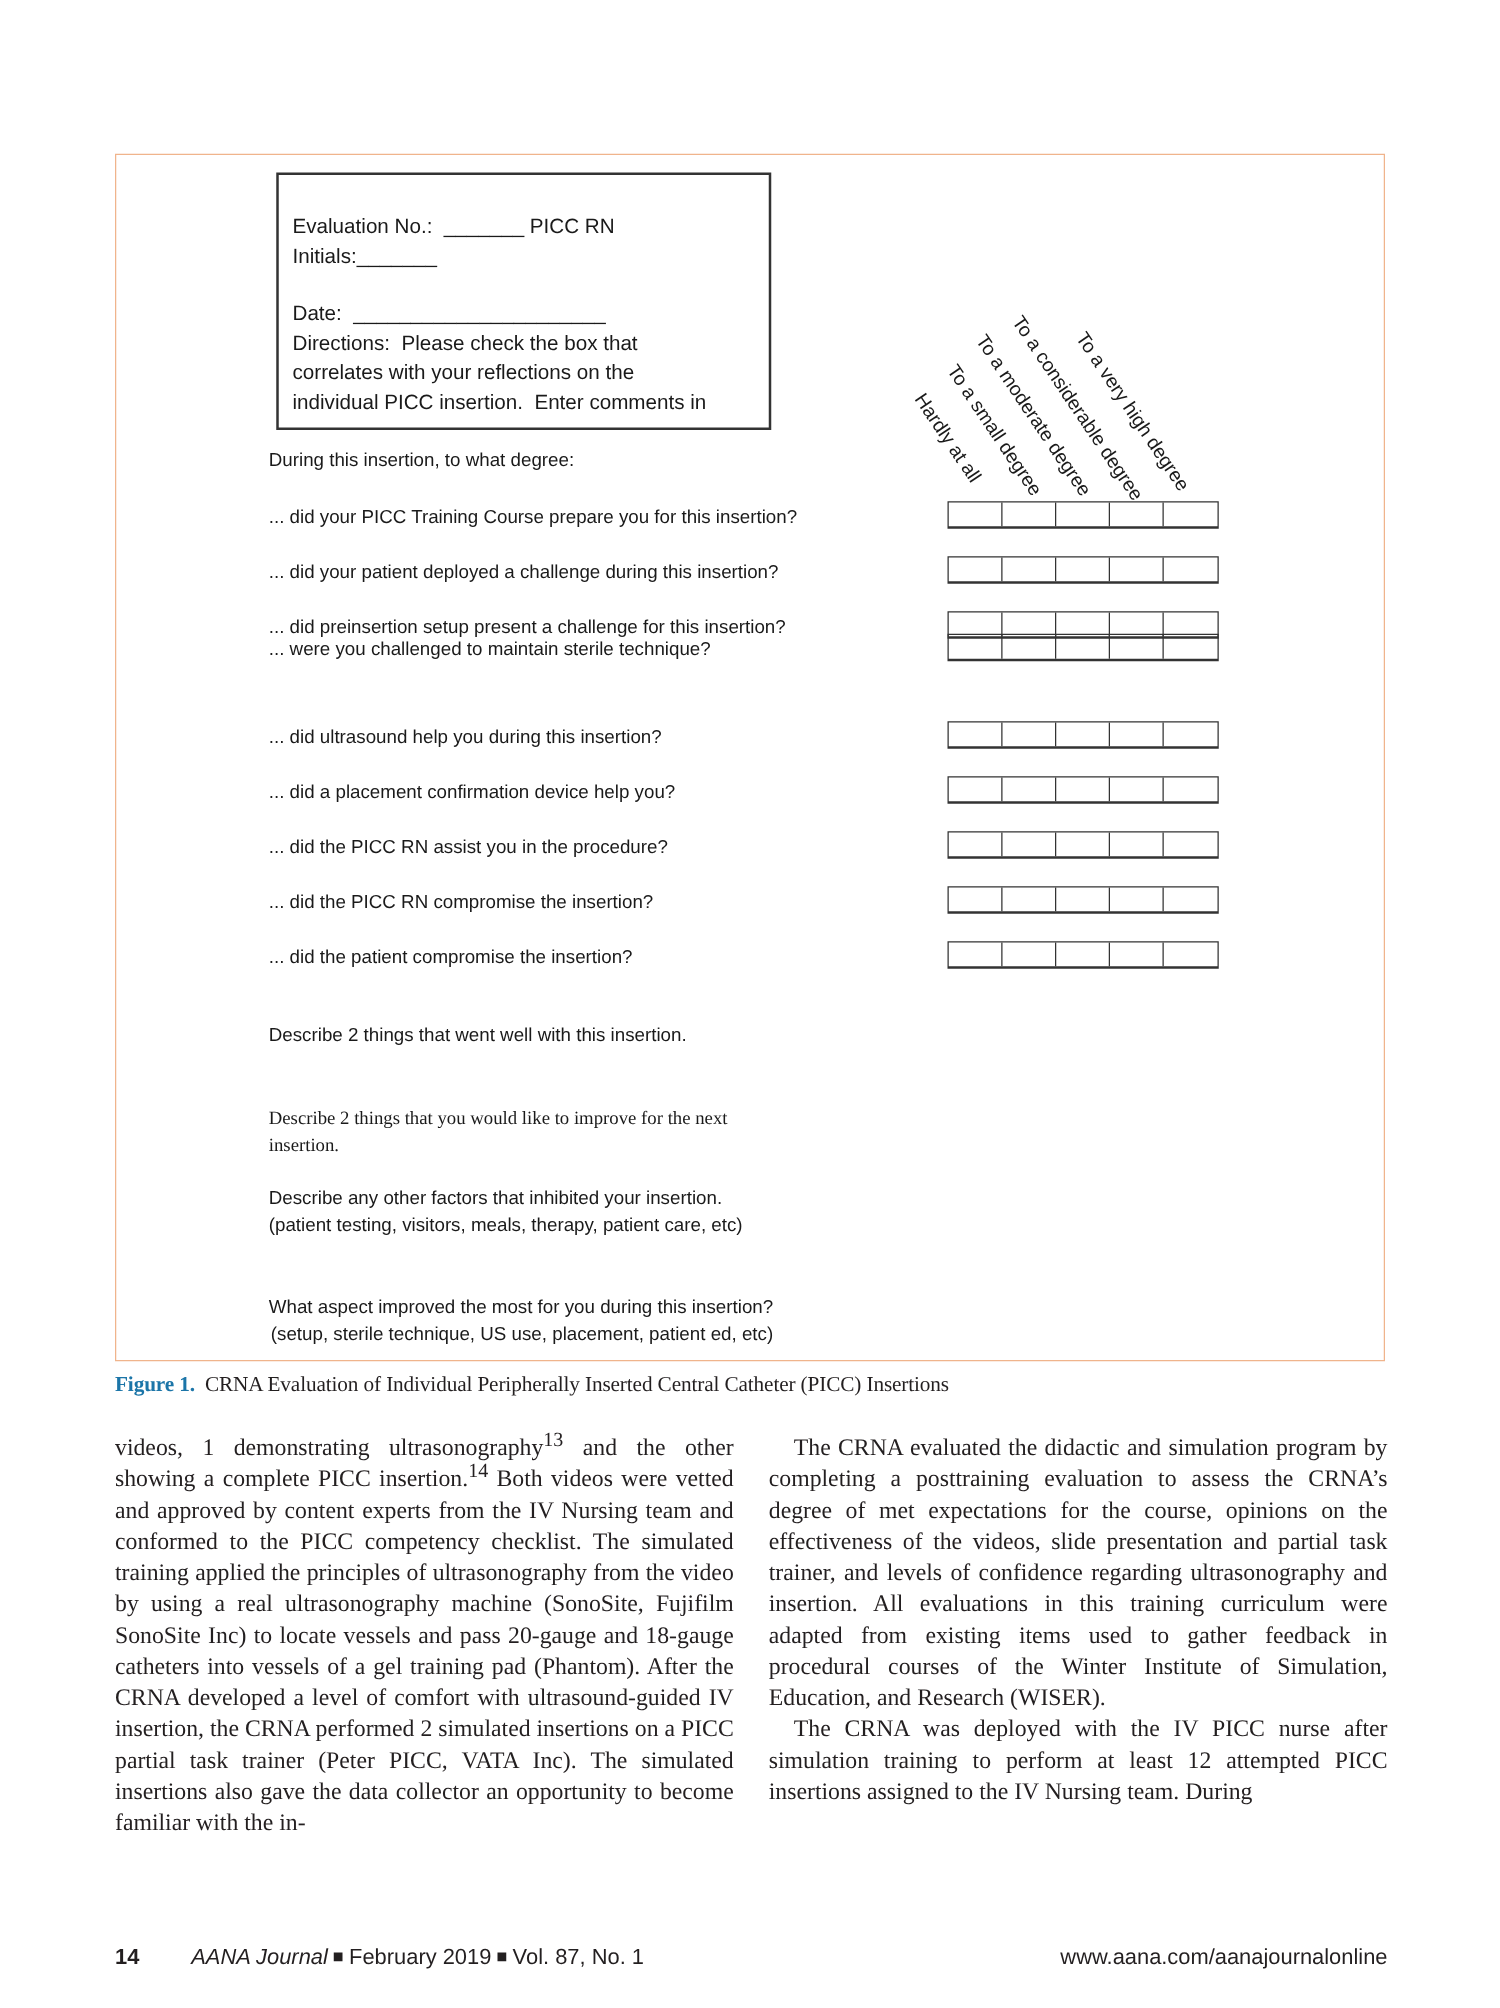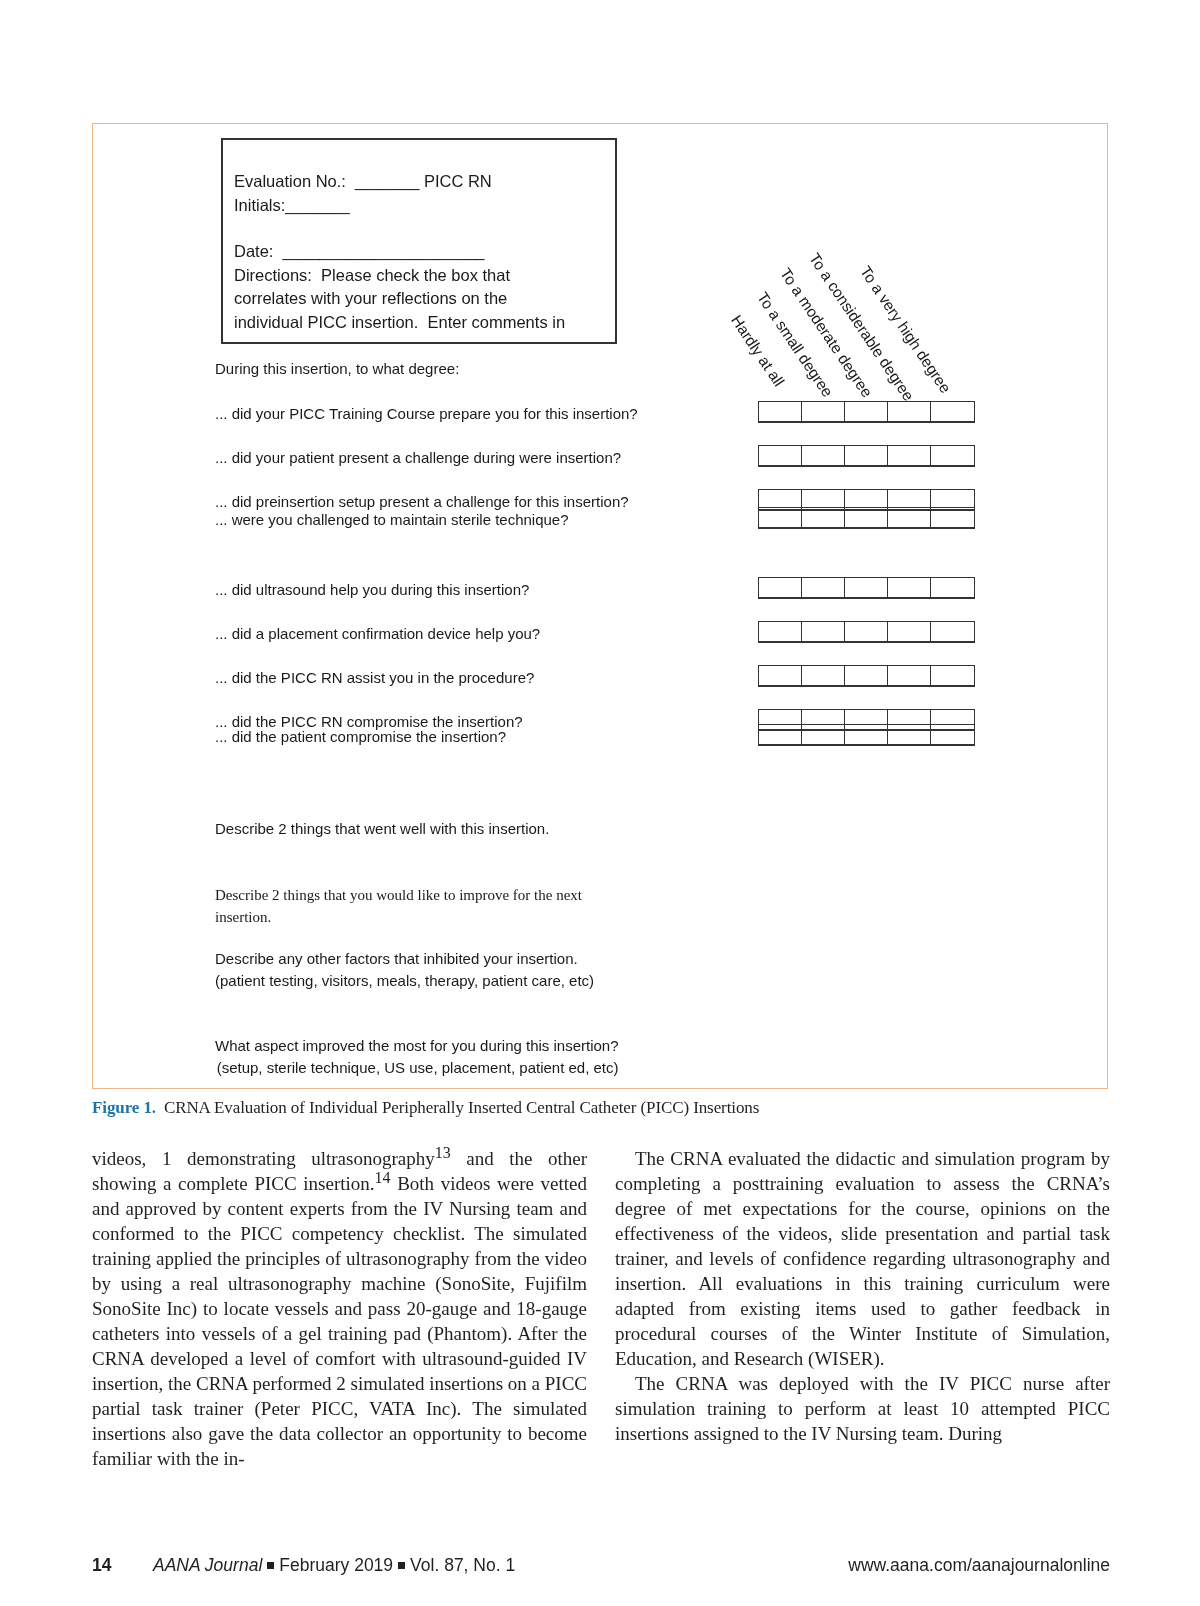--- a/index.html
+++ b/index.html
@@ -83,21 +83,21 @@
   <span class="question-text">... did your PICC Training Course prepare you for this insertion?</span>
   <div class="checkbox-grid">
     <div class="checkbox-cell"></div>
       <div class="checkbox-cell"></div>
       <div class="checkbox-cell"></div>
       <div class="checkbox-cell"></div>
       <div class="checkbox-cell"></div>
   </div>
 </div>
 <div class="question-row form-font" style="top:449px;">
-  <span class="question-text">... did your patient present a challenge during were insertion?</span>
+  <span class="question-text">... did your patient deployed a challenge during this insertion?</span>
   <div class="checkbox-grid">
     <div class="checkbox-cell"></div>
       <div class="checkbox-cell"></div>
       <div class="checkbox-cell"></div>
       <div class="checkbox-cell"></div>
       <div class="checkbox-cell"></div>
   </div>
 </div>
 <div class="question-row form-font" style="top:493px;">
   <span class="question-text">... did preinsertion setup present a challenge for this insertion?</span>
@@ -152,21 +152,21 @@
 <div class="question-row form-font" style="top:713px;">
   <span class="question-text">... did the PICC RN compromise the insertion?</span>
   <div class="checkbox-grid">
     <div class="checkbox-cell"></div>
       <div class="checkbox-cell"></div>
       <div class="checkbox-cell"></div>
       <div class="checkbox-cell"></div>
       <div class="checkbox-cell"></div>
   </div>
 </div>
-<div class="question-row form-font" style="top:728px;">
+<div class="question-row form-font" style="top:757px;">
   <span class="question-text">... did the patient compromise the insertion?</span>
   <div class="checkbox-grid">
     <div class="checkbox-cell"></div>
       <div class="checkbox-cell"></div>
       <div class="checkbox-cell"></div>
       <div class="checkbox-cell"></div>
       <div class="checkbox-cell"></div>
   </div>
 </div>
 
@@ -189,20 +189,20 @@
 <div class="caption">
   <span class="fig-label">Figure 1.</span><span>CRNA Evaluation of Individual Peripherally Inserted Central Catheter (PICC) Insertions</span>
 </div>
 
 <div class="body-col" style="left:92px;">
   <p><span>videos, 1 demonstrating ultrasonography</span><sup>13</sup><span> and the other showing a complete PICC insertion.</span><sup>14</sup><span> Both videos were vetted and approved by content experts from the IV Nursing team and conformed to the PICC competency checklist. The simulated training applied the principles of ultrasonography from the video by using a real ultrasonography machine (SonoSite, Fujifilm SonoSite Inc) to locate vessels and pass 20-gauge and 18-gauge catheters into vessels of a gel training pad (Phantom). After the CRNA developed a level of comfort with ultrasound-guided IV insertion, the CRNA performed 2 simulated insertions on a PICC partial task trainer (Peter PICC, VATA Inc). The simulated insertions also gave the data collector an opportunity to become familiar with the in-</span></p>
 </div>
 
 <div class="body-col" style="left:615px;">
   <p class="indent">The CRNA evaluated the didactic and simulation program by completing a posttraining evaluation to assess the CRNA’s degree of met expectations for the course, opinions on the effectiveness of the videos, slide presentation and partial task trainer, and levels of confidence regarding ultrasonography and insertion. All evaluations in this training curriculum were adapted from existing items used to gather feedback in procedural courses of the Winter Institute of Simulation, Education, and Research (WISER).</p>
-  <p class="indent">The CRNA was deployed with the IV PICC nurse after simulation training to perform at least 10 attempted PICC insertions assigned to the IV Nursing team. During</p>
+  <p class="indent">The CRNA was deployed with the IV PICC nurse after simulation training to perform at least 12 attempted PICC insertions assigned to the IV Nursing team. During</p>
 </div>
 
 <div class="footer">
   <span class="page-num">14</span>
   <span class="journal"><em>AANA Journal</em><span class="sq"></span><span>February 2019</span><span class="sq"></span><span>Vol. 87, No. 1</span></span>
   <span class="url">www.aana.com/aanajournalonline</span>
 </div>
 
 </body></html>

